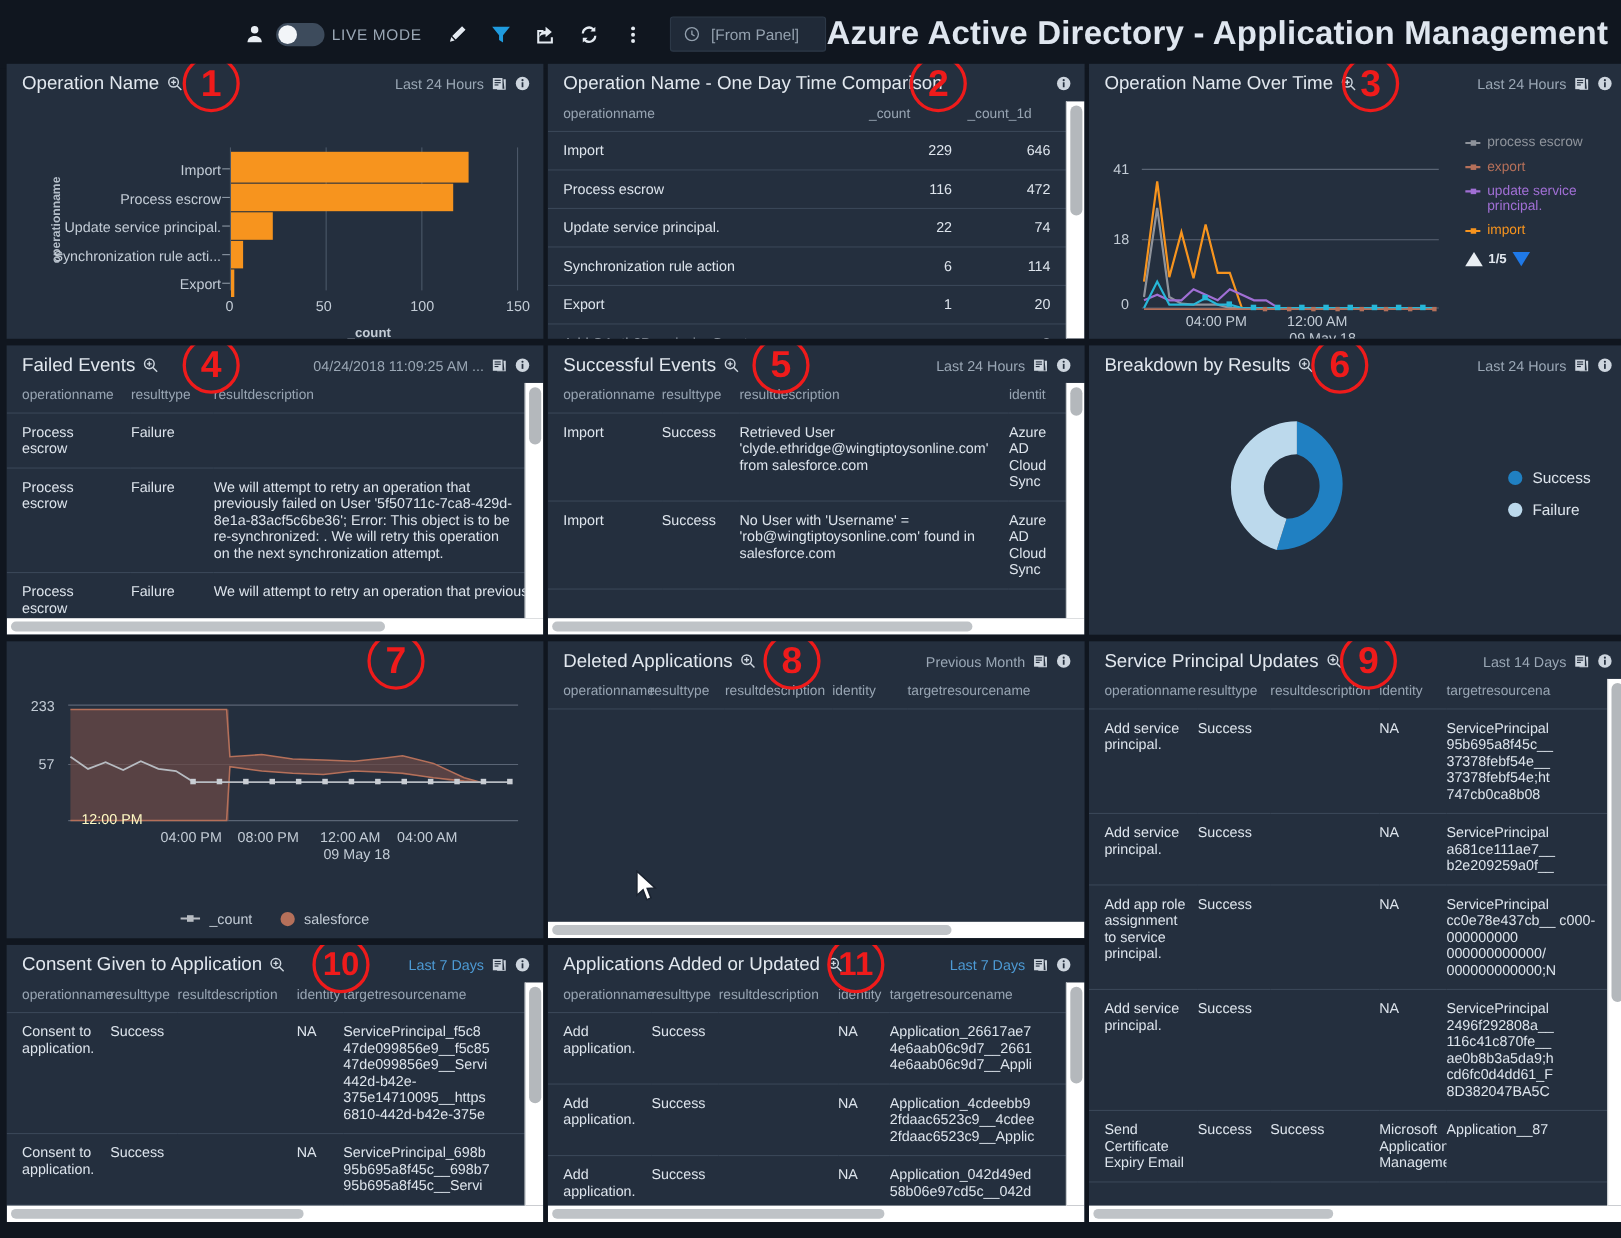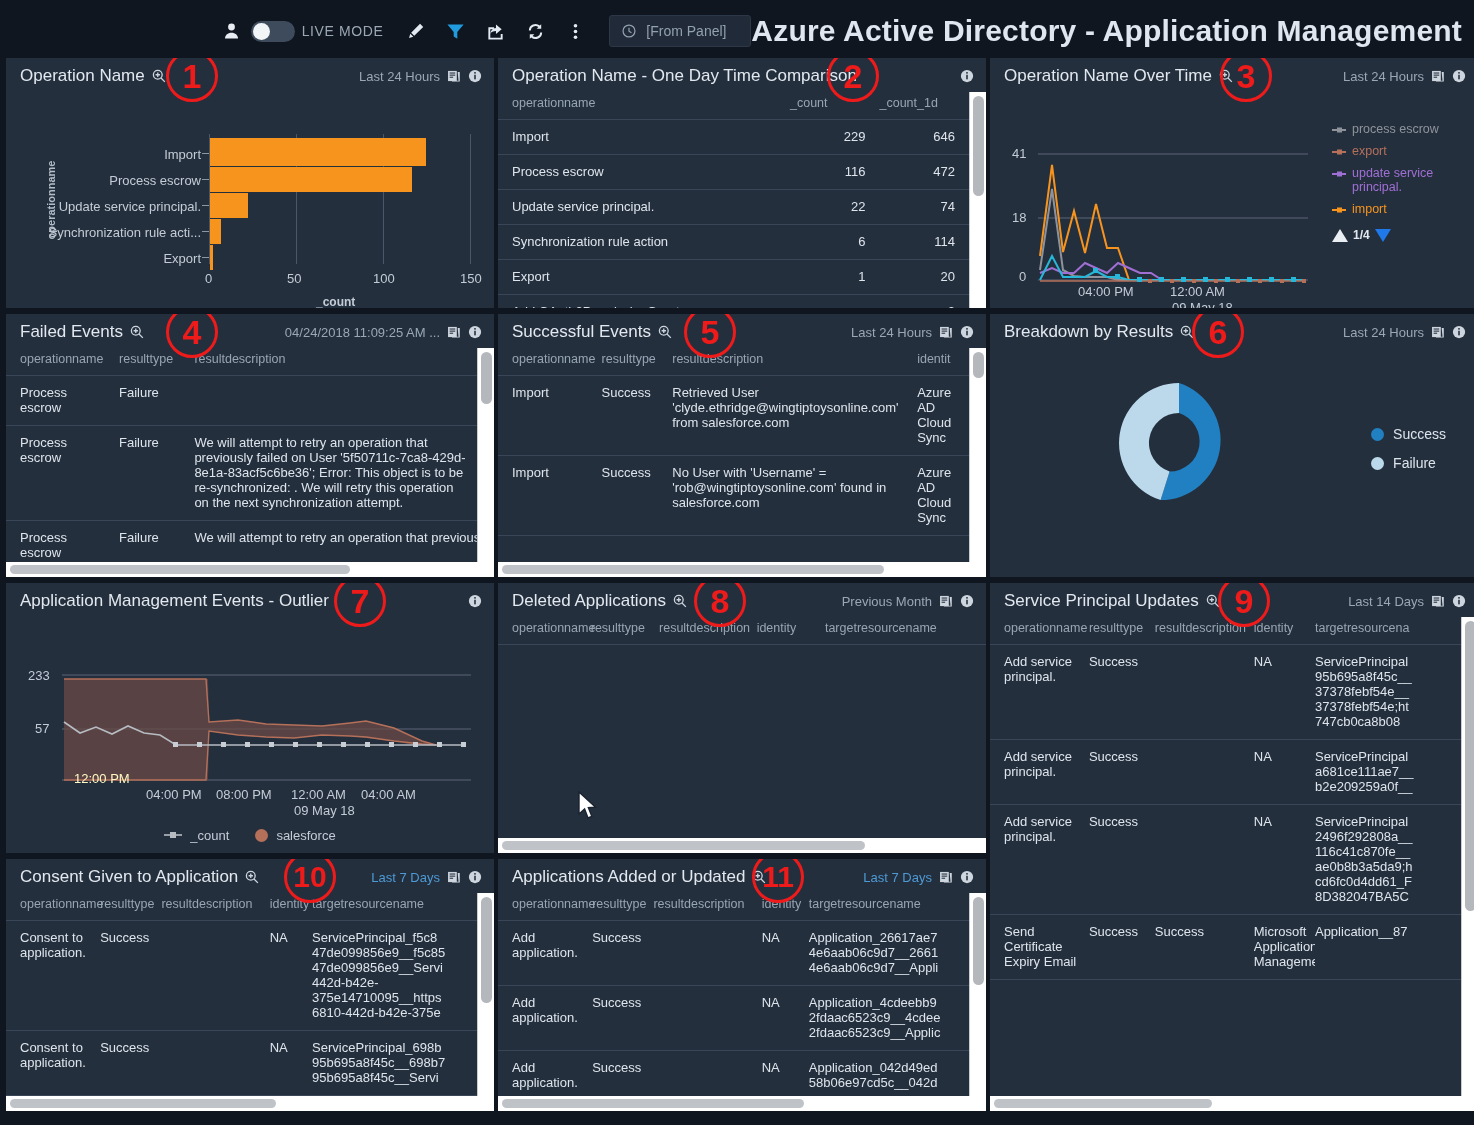--- a/index.html
+++ b/index.html
@@ -470,21 +470,21 @@
         </div>
         <div class="lg-item">
           <span class="lg-dash"><svg width="14" height="10">
                 <line x1="0" y1="5" x2="14" y2="5" stroke="#f7941e" stroke-width="2"></line>
                 <rect x="5" y="2.5" width="5" height="5" fill="#f7941e"></rect>
               </svg></span>
           <span style="color:#f7941e">import</span>
         </div>
         <div class="lg-pager">
           <span class="tri-up"></span>
-          <span>1/4</span>
+          <span>1/5</span>
           <span class="tri-dn"></span>
         </div>
       </div>
     </div>
     <div class="callout" style="left:230px;top:-8px">3</div>
   </div>
 
   <div class="panel">
     <div class="panel-head">
       <span class="panel-title">Failed Events</span>
@@ -670,32 +670,20 @@
         <div class="dl-item">
           <span class="dl-dot" style="background:#bcd9ec"></span>
           <span>Failure</span>
         </div>
       </div>
     </div>
     <div class="callout" style="left:202px;top:-8px">6</div>
   </div>
 
   <div class="panel">
-    <div class="panel-head">
-      <span class="panel-title">Application Management Events - Outlier</span>
-      <div class="head-right">
-        <span class="head-ico">
-          <svg width="14" height="14" viewBox="0 0 16 16">
-              <circle cx="8" cy="8" r="7" fill="#cdd5de"></circle>
-              <rect x="7.1" y="6.6" width="1.8" height="5.2" fill="#242f3e"></rect>
-              <circle cx="8" cy="4.4" r="1.1" fill="#242f3e"></circle>
-            </svg>
-        </span>
-      </div>
-    </div>
     <div class="panel-body">
       <span style="position:absolute;left:22px;top:51px;font-size:13px;color:#c3ccd6">233</span>
       <span style="position:absolute;left:29px;top:104px;font-size:13px;color:#c3ccd6">57</span>
 
       <svg style="position:absolute;left:0;top:0" width="488" height="175" viewBox="0 0 488 175">
         <line x1="56" y1="58" x2="465" y2="58" stroke="#5a6575" stroke-width="1"></line>
         <line x1="56" y1="112" x2="465" y2="112" stroke="#5a6575" stroke-width="1"></line>
         <line x1="56" y1="163" x2="465" y2="163" stroke="#5a6575" stroke-width="1"></line>
 
         <path fill="#6a4a47" fill-opacity="0.75" stroke="none" d="M58,62 L145,62 L200,62 L202,62 L203,105 L232,103 L260,107 L288,108 L316,109 L344,106 L360,104 L388,111 L402,118 L416,124 L430,128 L430,128 L416,128 L402,127 L388,124 L360,121 L344,119 L316,118 L288,121 L260,120 L232,118 L203,114 L202,163 L200,163 L145,163 L58,163 Z"></path>
@@ -860,20 +848,27 @@
             <td>ServicePrincipal 95b695a8f45c__ 37378febf54e__ 37378febf54e;ht 747cb0ca8b08</td>
           </tr>
           <tr>
             <td>Add service principal.</td>
             <td>Success</td>
             <td></td>
             <td>NA</td>
             <td>ServicePrincipal a681ce111ae7__ b2e209259a0f__</td>
           </tr>
           <tr>
+            <td>Add app role assignment to service principal.</td>
+            <td>Success</td>
+            <td></td>
+            <td>NA</td>
+            <td>ServicePrincipal cc0e78e437cb__ c000-000000000 000000000000/ 000000000000;N</td>
+          </tr>
+          <tr>
             <td>Add service principal.</td>
             <td>Success</td>
             <td></td>
             <td>NA</td>
             <td>ServicePrincipal 2496f292808a__ 116c41c870fe__ ae0b8b3a5da9;h cd6fc0d4dd61_F 8D382047BA5C</td>
           </tr>
           <tr>
             <td>Send Certificate Expiry Email</td>
             <td>Success</td>
             <td>Success</td>

